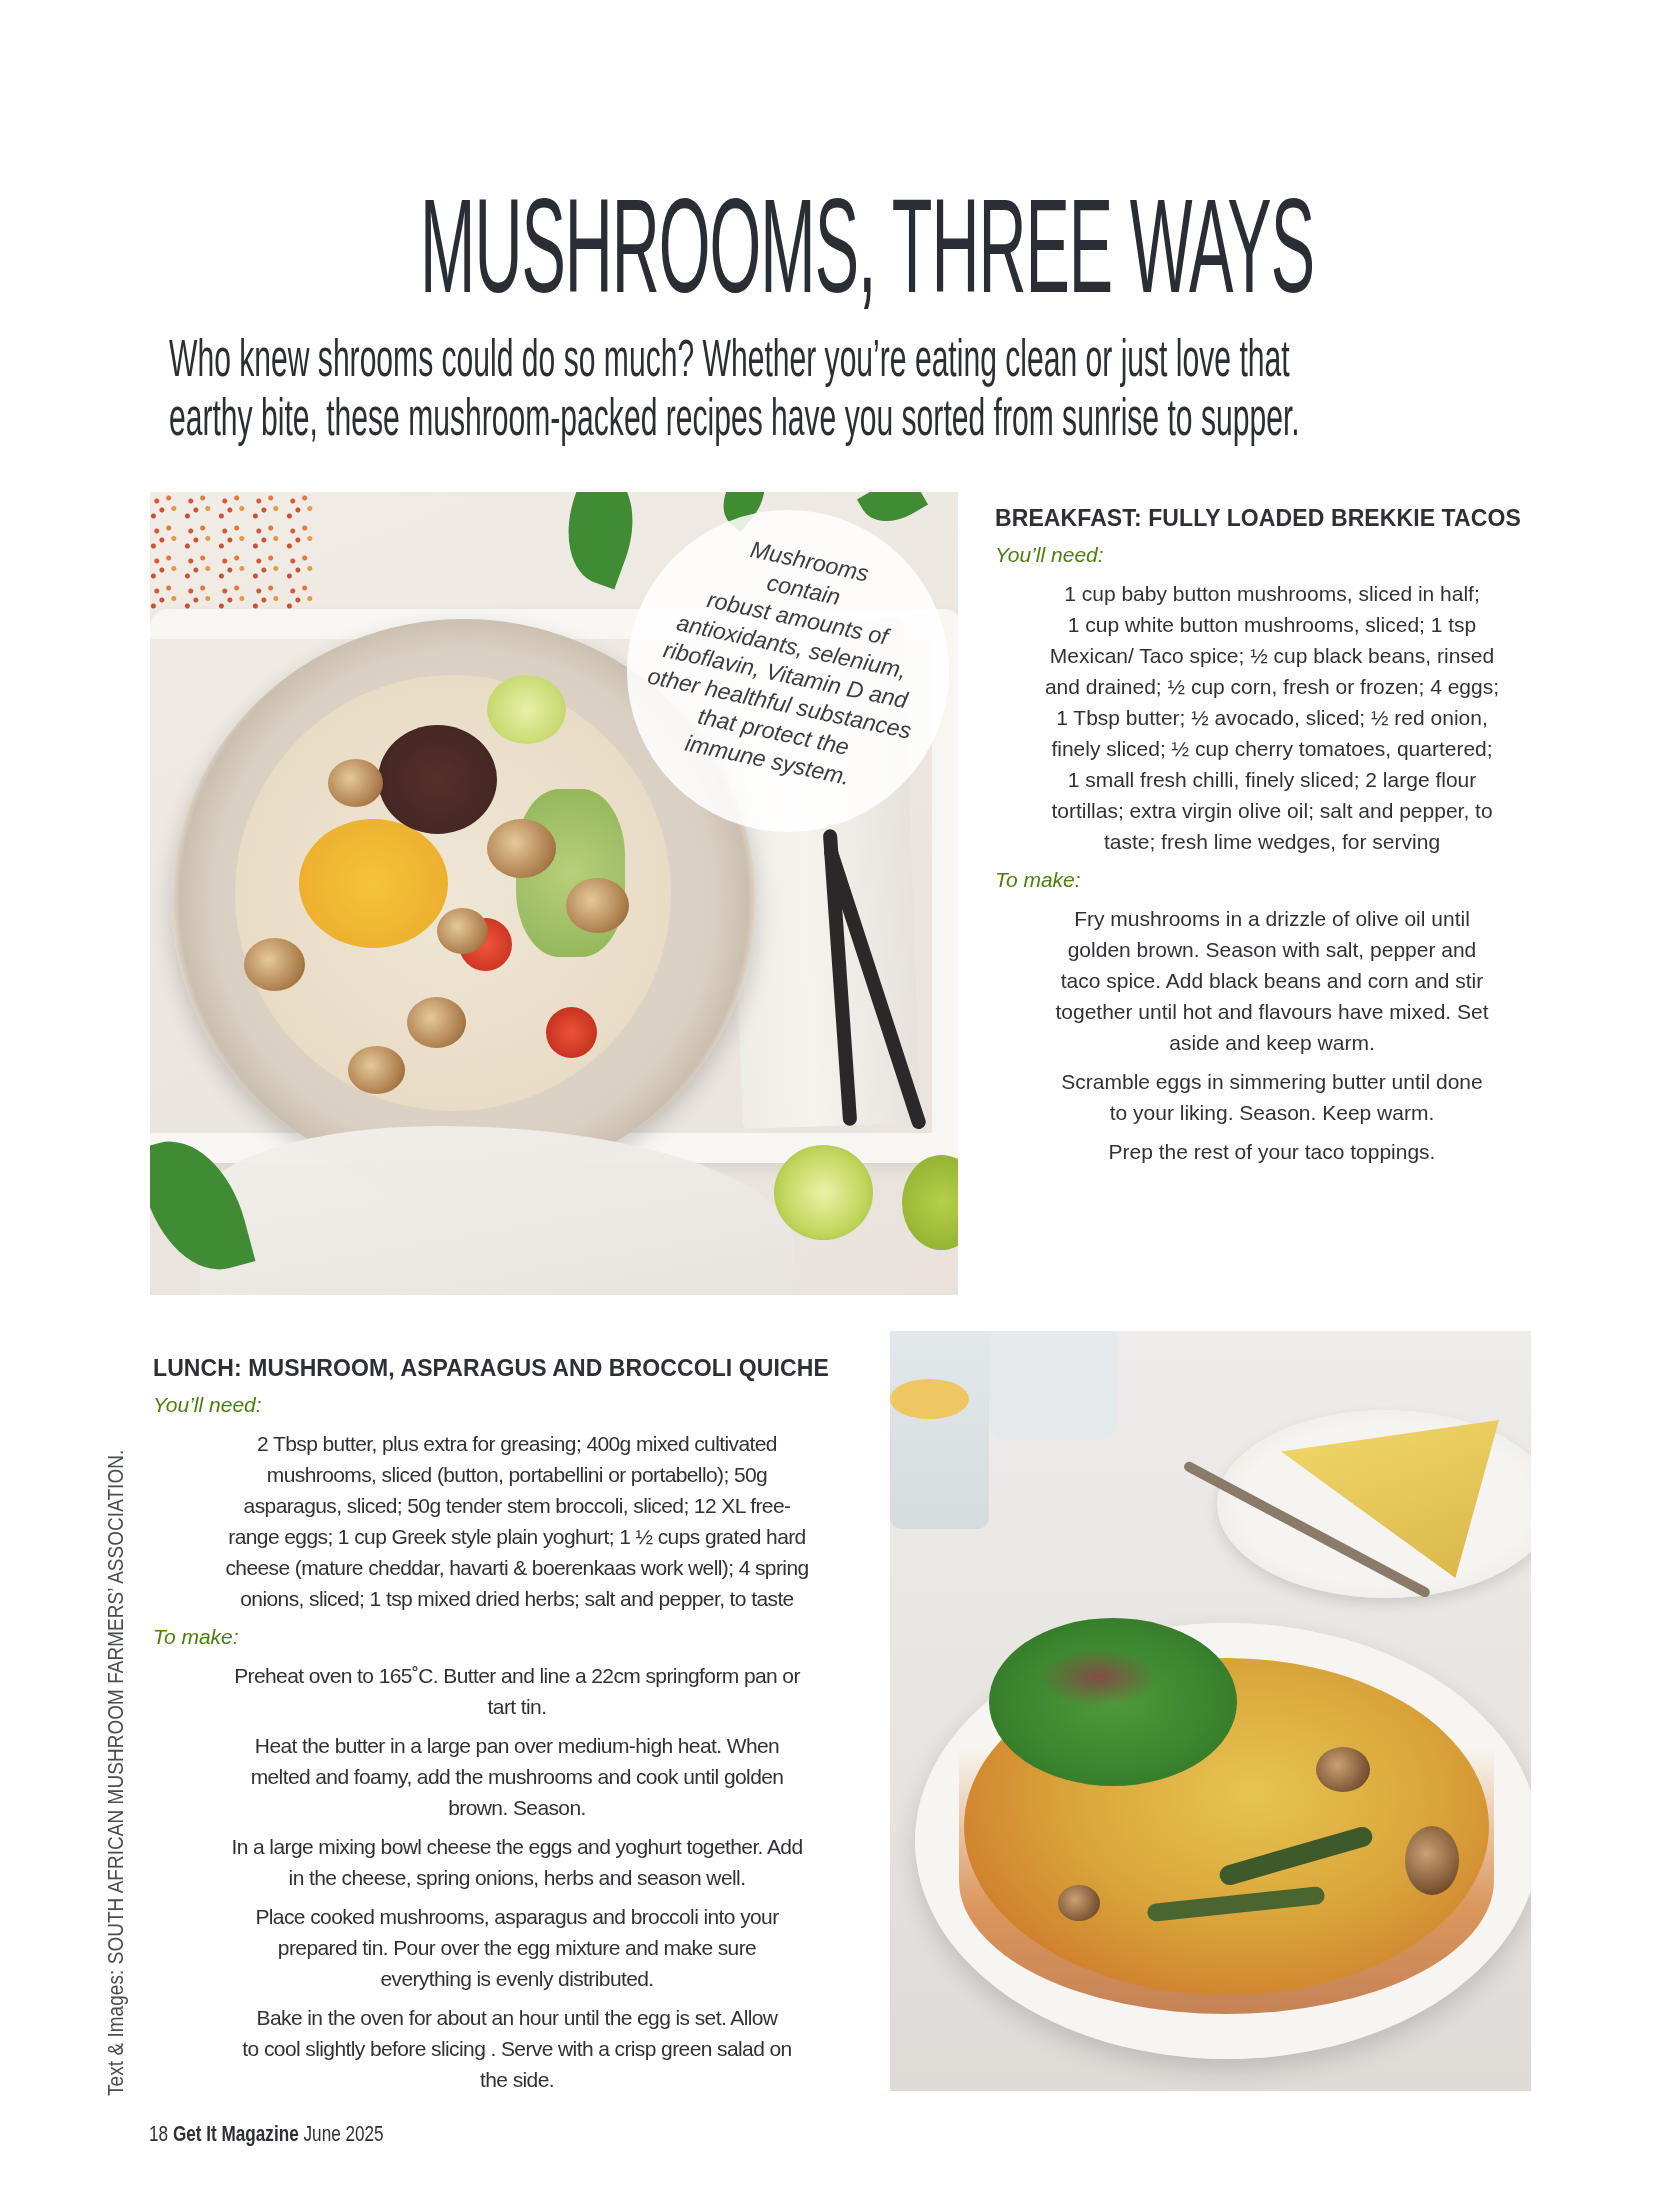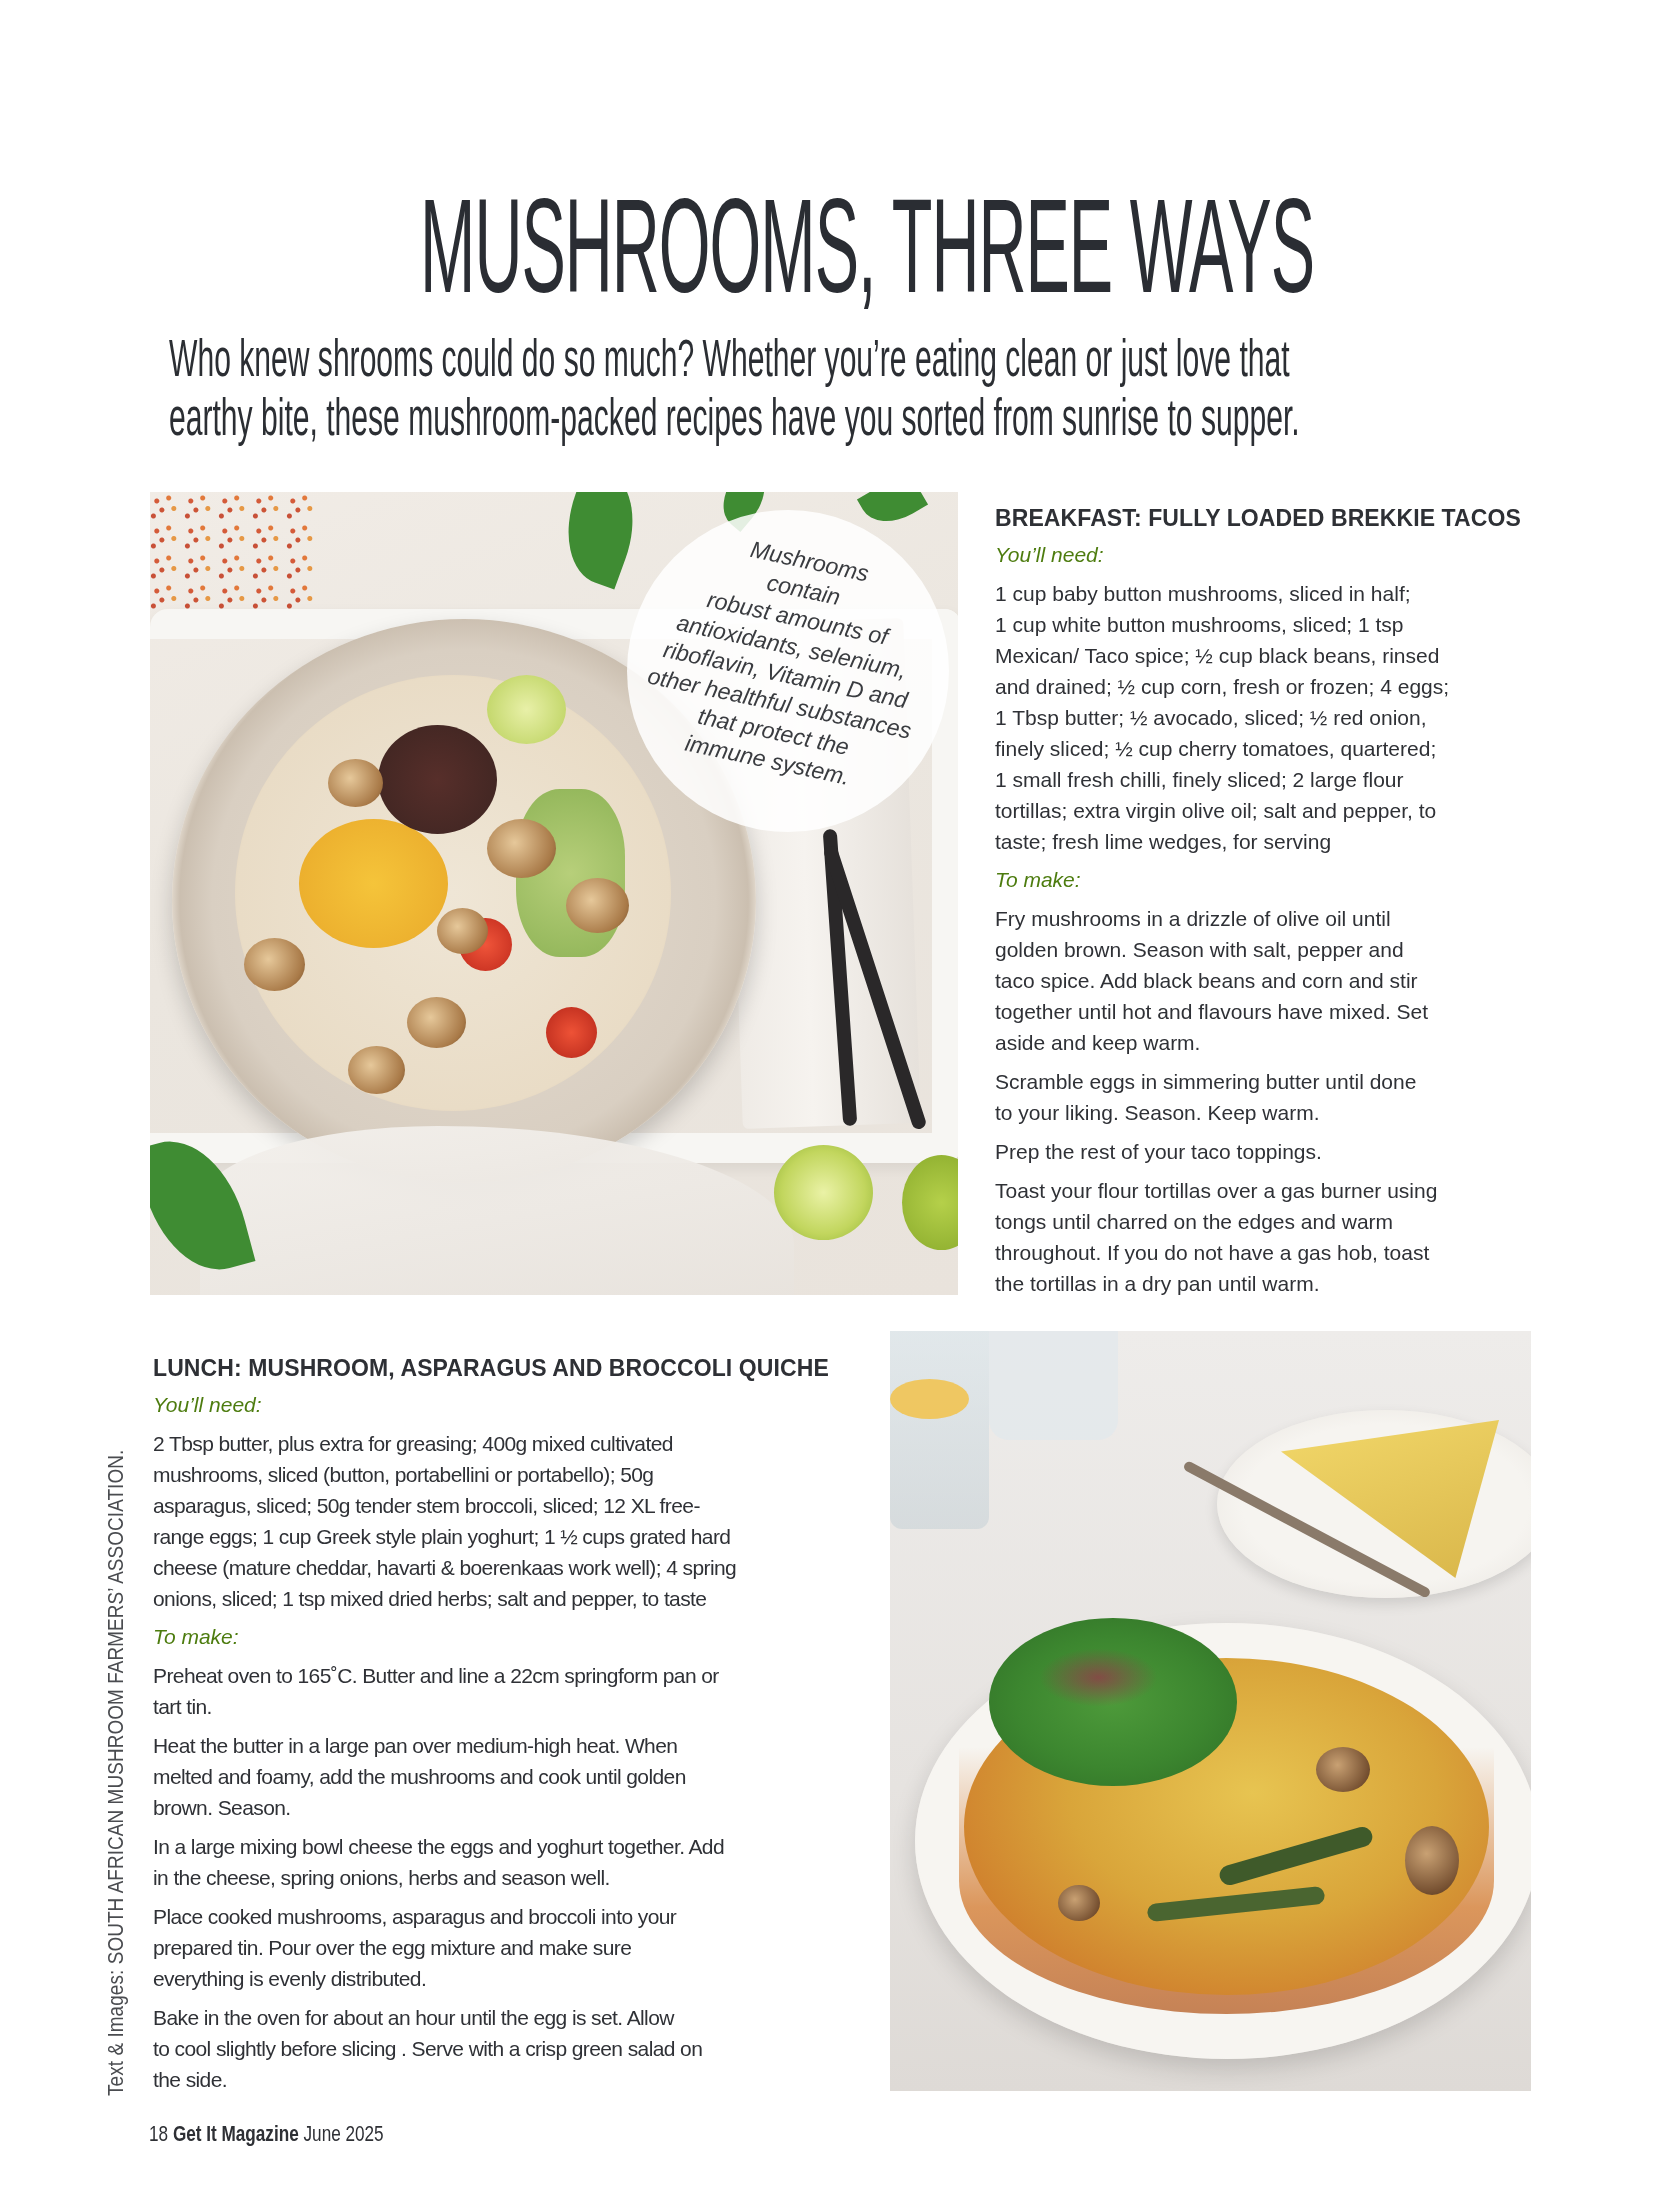--- a/index.html
+++ b/index.html
@@ -109,21 +109,21 @@
 
   
   .recipe { position: absolute; color: #2e3035; font-family: "Liberation Sans", sans-serif; }
   .recipe-breakfast { left: 995px; top: 491px; width: 554px; }
   .recipe-lunch { left: 153px; top: 1341px; width: 728px; }
   .recipe h2 {
     font-weight: 700; font-size: 23px; line-height: 30px; color: #2e3035; letter-spacing: 0.1px;
     white-space: nowrap; margin-bottom: 7px; margin-top: 12px;
   }
   .recipe .label { font-style: italic; font-size: 21px; line-height: 30px; color: #4d7c0f; margin-bottom: 8px; }
-  .recipe p { font-size: 21px; line-height: 31px; color: #2f3136; margin-bottom: 8px; }
+  .recipe p { font-size: 21px; line-height: 31px; color: #2f3136; margin-bottom: 8px; text-align: center; }
   .recipe-breakfast p .ln { display: block; white-space: nowrap; }
   .recipe-lunch h2 { font-size: 23px; }
   .recipe-lunch .label { font-size: 21px; }
   .recipe-lunch p { font-size: 21px; line-height: 31px; letter-spacing: -0.6px; }
   .recipe-lunch p .ln { display: block; white-space: nowrap; }
 
   
   .photo-quiche {
     left: 890px; top: 1331px; width: 641px; height: 760px;
     background: linear-gradient(180deg, #eeecea 0%, #e6e3e0 60%, #dedad6 100%);
@@ -267,26 +267,20 @@
       <span class="ln">together until hot and flavours have mixed. Set</span>
       <span class="ln">aside and keep warm.</span>
     </p>
     <p>
       <span class="ln">Scramble eggs in simmering butter until done</span>
       <span class="ln">to your liking. Season. Keep warm.</span>
     </p>
     <p>
       <span class="ln">Prep the rest of your taco toppings.</span>
     </p>
-    <p>
-      <span class="ln">Toast your flour tortillas over a gas burner using</span>
-      <span class="ln">tongs until charred on the edges and warm</span>
-      <span class="ln">throughout. If you do not have a gas hob, toast</span>
-      <span class="ln">the tortillas in a dry pan until warm.</span>
-    </p>
   </section>
 
   <section class="recipe recipe-lunch">
     <h2>LUNCH: MUSHROOM, ASPARAGUS AND BROCCOLI QUICHE</h2>
     <div class="label">You’ll need:</div>
     <p>
       <span class="ln">2 Tbsp butter, plus extra for greasing; 400g mixed cultivated</span>
       <span class="ln">mushrooms, sliced (button, portabellini or portabello); 50g</span>
       <span class="ln">asparagus, sliced; 50g tender stem broccoli, sliced; 12 XL free-</span>
       <span class="ln">range eggs; 1 cup Greek style plain yoghurt; 1 ½ cups grated hard</span>

